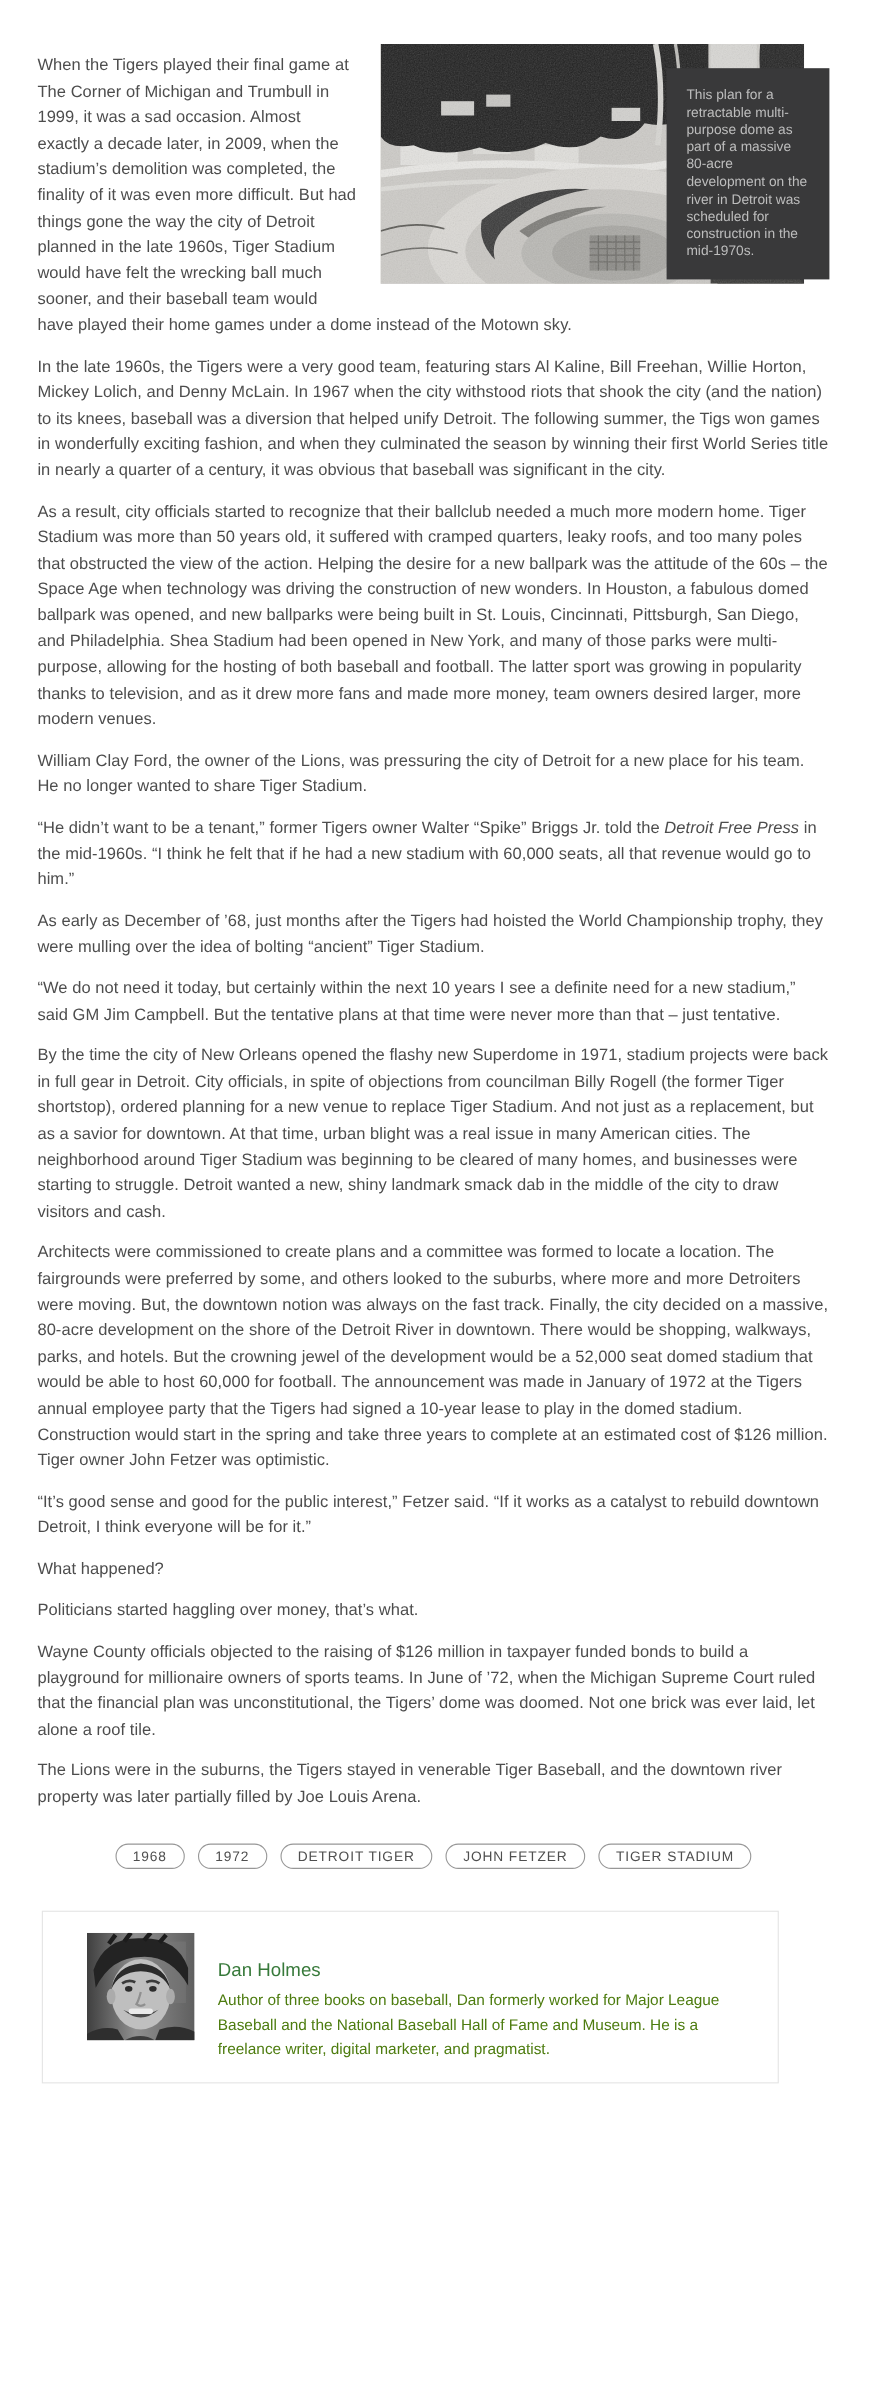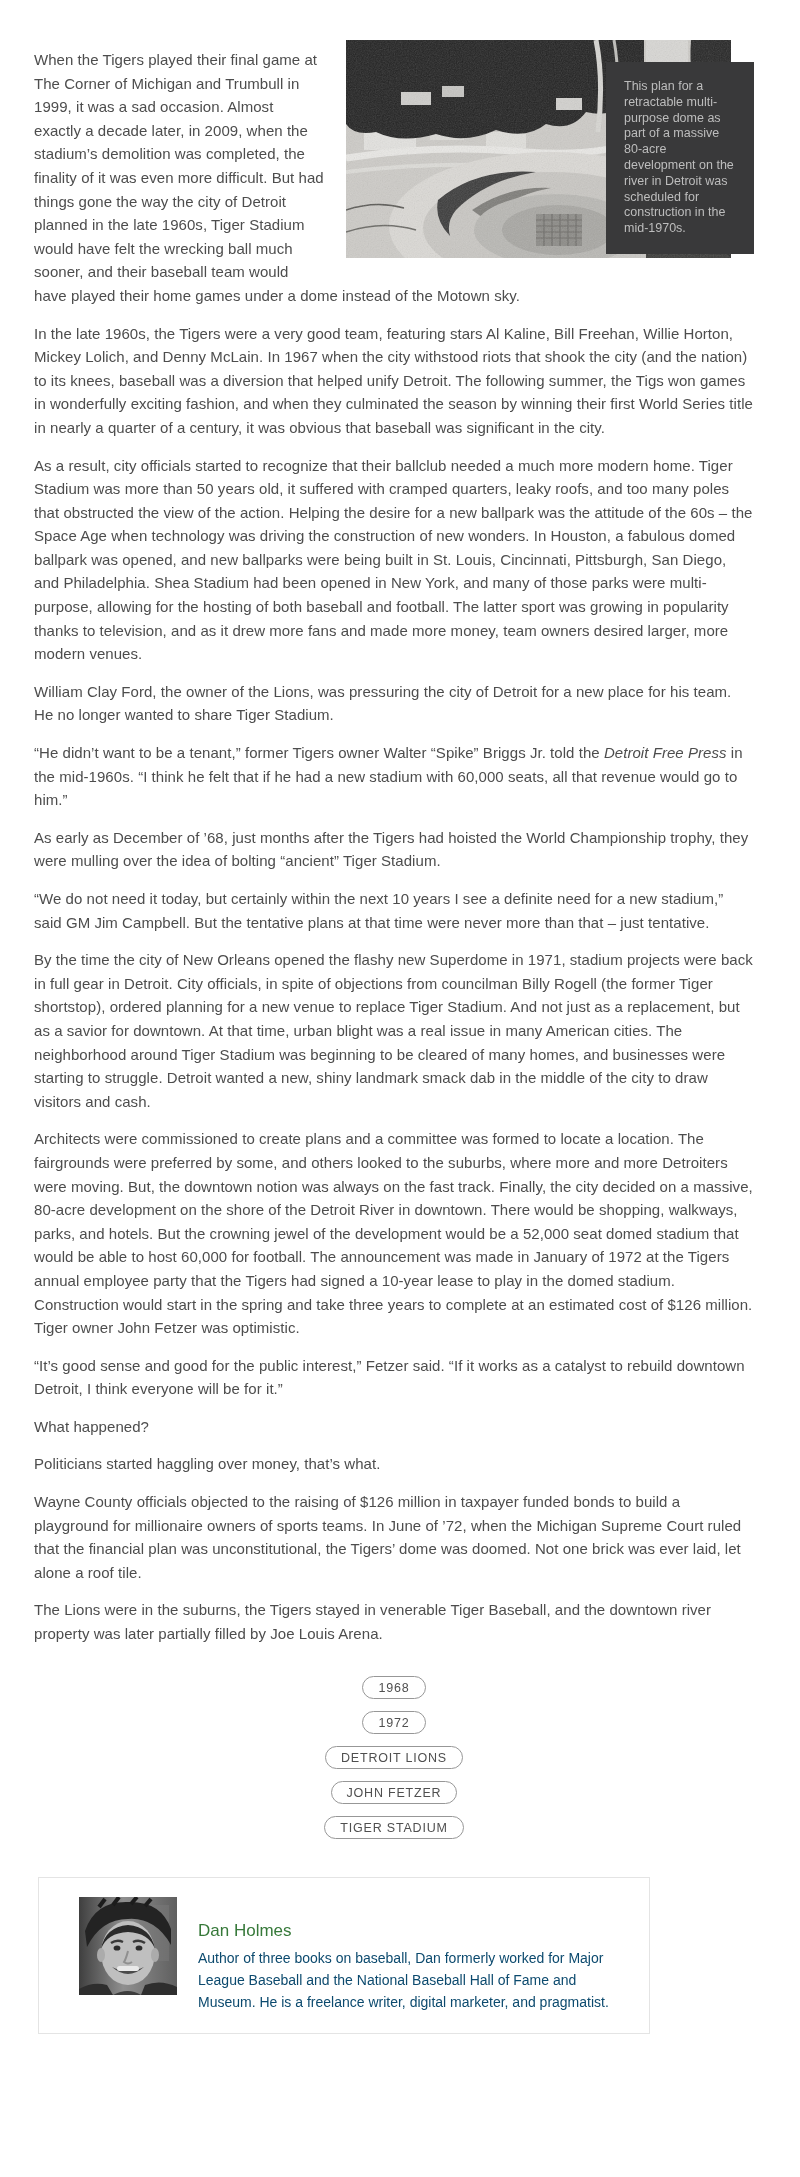--- a/index.html
+++ b/index.html
@@ -13,32 +13,32 @@
 
   
   .photo-wrap{float:right;position:relative;width:408px;height:218px;margin:-8px 0 18px 22px;}
   .photo{position:absolute;left:0;top:0;width:385px;height:218px;overflow:hidden;background:#cfcdc9;}
   .photo svg{display:block;width:385px;height:218px;}
   .caption{position:absolute;top:22px;right:0;width:148px;box-sizing:border-box;
            background:#39393a;color:#bdbdbd;padding:17px 14px 17px 18px;
            font-size:12.5px;line-height:15.8px;}
 
   
-  .tags{clear:both;display:flex;justify-content:center;align-items:center;gap:12px;margin:30px 0 0 0;flex-direction:column;}
+  .tags{clear:both;display:flex;justify-content:center;align-items:center;gap:12px;margin:30px 0 0 0;}
   .tag{display:inline-block;border:1.5px solid #979797;border-radius:14px;padding:4px 15px 3px 15px;
        font-size:12.5px;letter-spacing:0.8px;color:#4f4f4f;white-space:nowrap;cursor:pointer;}
 
   
-  .author-card{margin:38px 0 27px 4px;width:612px;box-sizing:border-box;border:1px solid #e4e4e4;
+  .author-card{margin:38px 0 27px 4px;width:670px;box-sizing:border-box;border:1px solid #e4e4e4;
                background:#fff;padding:19px 20px 20px 40px;display:flex;align-items:flex-start;}
   .avatar{width:98px;height:98px;flex:none;overflow:hidden;}
   .avatar svg{display:block;width:98px;height:98px;}
   .author-info{margin-left:21px;padding-top:24px;}
   .author-name{margin:0 0 6px 0;font-size:17px;font-weight:400;color:#37793a;cursor:pointer;}
-  .author-bio{margin:0;font-size:14px;line-height:22px;color:#0c4a6e;max-width:480px;}
+  .author-bio{margin:0;font-size:14px;line-height:22px;color:#4d7c0f;max-width:480px;}
 </style>
 </head>
 <body>
 
 <div class="page">
   <article class="content">
 
     <div class="photo-wrap">
       <div class="photo">
         <svg viewBox="0 0 385 218" preserveAspectRatio="none">
@@ -106,21 +106,21 @@
         <p class="para"><span>“It’s good sense and good for the public interest,” Fetzer said. “If it works as a catalyst to rebuild downtown Detroit, I think everyone will be for it.”</span></p>
         <p class="para"><span>What happened?</span></p>
         <p class="para"><span>Politicians started haggling over money, that’s what.</span></p>
         <p class="para"><span>Wayne County officials objected to the raising of $126 million in taxpayer funded bonds to build a playground for millionaire owners of sports teams. In June of ’72, when the Michigan Supreme Court ruled that the financial plan was unconstitutional, the Tigers’ dome was doomed. Not one brick was ever laid, let alone a roof tile.</span></p>
         <p class="para"><span>The Lions were in the suburns, the Tigers stayed in venerable Tiger Baseball, and the downtown river property was later partially filled by Joe Louis Arena.</span></p>
       </div>
 
     <div class="tags" id="tags">
         <span class="tag">1968</span>
         <span class="tag">1972</span>
-        <span class="tag">DETROIT LIONS</span>
+        <span class="tag">DETROIT TIGER</span>
         <span class="tag">JOHN FETZER</span>
         <span class="tag">TIGER STADIUM</span>
       </div>
 
     <section class="author-card">
       <div class="avatar">
         <svg viewBox="0 0 98 98">
           <defs>
             <linearGradient id="bgv" x1="0" y1="0" x2="1" y2="0">
               <stop offset="0" stop-color="#3f3f3f"></stop>

